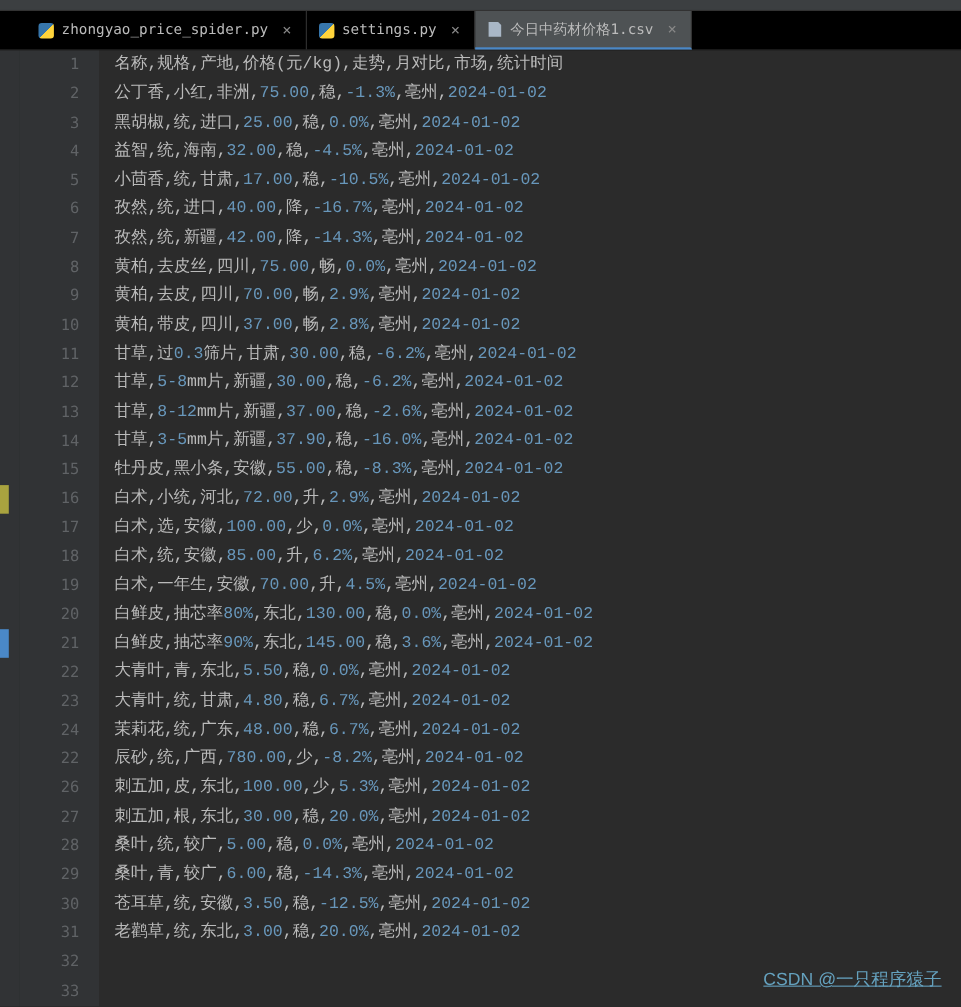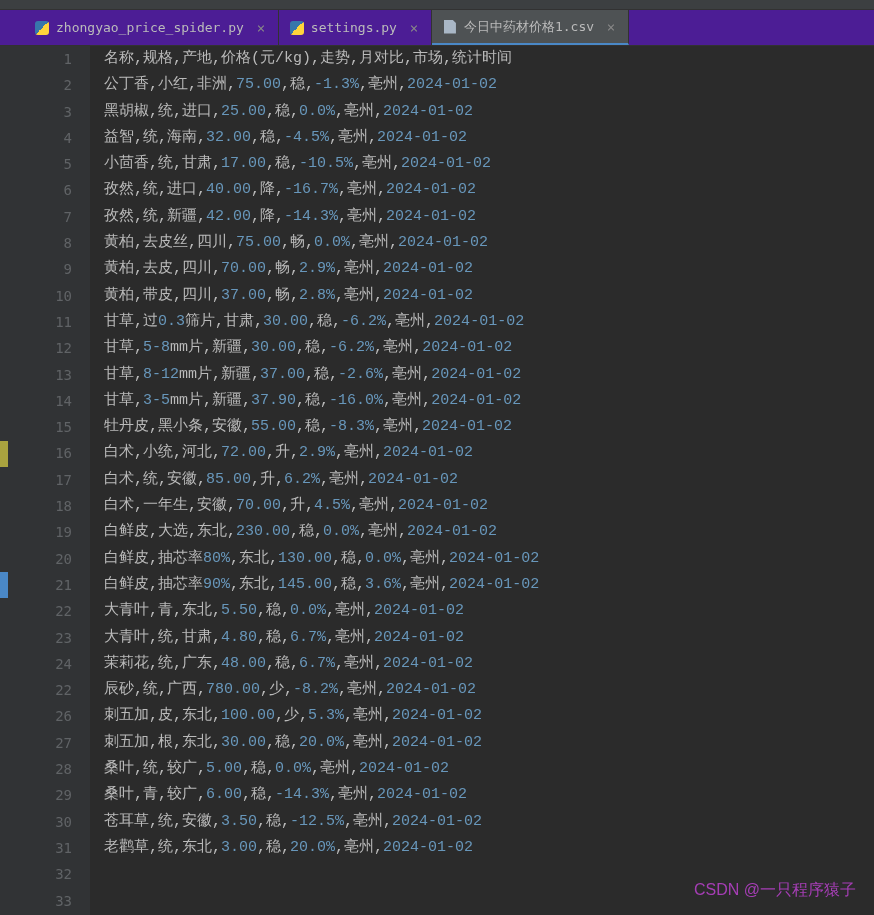--- a/index.html
+++ b/index.html
@@ -12,21 +12,21 @@
       height: 915px;
       overflow: hidden;
       position: relative;
     }
     .titlebar {
       height: 10px;
       background: #3c3f41;
       border-bottom: 1px solid #323232;
     }
     .tabs {
-      background: #4c1d95;
+      background: #000000;
       height: 36px;
       display: flex;
       align-items: center;
       padding-left: 24px;
       border-bottom: 1px solid #323232;
     }
     .tab {
       display: flex;
       align-items: center;
       padding: 0 10px;
@@ -107,24 +107,25 @@
       line-height: 26.3px;
       white-space: pre;
       color: #bababa;
       font-family: Liberation Mono, monospace;
     }
     .num { color: #6897bb; }
     .watermark {
       position: absolute;
       bottom: 14px;
       right: 18px;
-      color: #d946ef;
+      color: #7dd3fc;
       font-size: 16px;
       opacity: 0.7;
       font-family: sans-serif;
+      text-decoration: underline;
     }
     .highlight-16 {
       position: absolute;
       left: 0;
       top: calc(46px + 15 * 26.3px);
       width: 8px;
       height: 26.3px;
       background: #a9a33f;
     }
     .highlight-21 {
@@ -209,23 +210,23 @@
       <div class="line">孜然,统,新疆,<span class="num">42.00</span>,降,<span class="num">-14.3%</span>,亳州,<span class="num">2024</span><span class="num">-01</span><span class="num">-02</span></div>
       <div class="line">黄柏,去皮丝,四川,<span class="num">75.00</span>,畅,<span class="num">0.0%</span>,亳州,<span class="num">2024</span><span class="num">-01</span><span class="num">-02</span></div>
       <div class="line">黄柏,去皮,四川,<span class="num">70.00</span>,畅,<span class="num">2.9%</span>,亳州,<span class="num">2024</span><span class="num">-01</span><span class="num">-02</span></div>
       <div class="line">黄柏,带皮,四川,<span class="num">37.00</span>,畅,<span class="num">2.8%</span>,亳州,<span class="num">2024</span><span class="num">-01</span><span class="num">-02</span></div>
       <div class="line">甘草,过<span class="num">0.3</span>筛片,甘肃,<span class="num">30.00</span>,稳,<span class="num">-6.2%</span>,亳州,<span class="num">2024</span><span class="num">-01</span><span class="num">-02</span></div>
       <div class="line">甘草,<span class="num">5</span><span class="num">-8</span>mm片,新疆,<span class="num">30.00</span>,稳,<span class="num">-6.2%</span>,亳州,<span class="num">2024</span><span class="num">-01</span><span class="num">-02</span></div>
       <div class="line">甘草,<span class="num">8</span><span class="num">-12</span>mm片,新疆,<span class="num">37.00</span>,稳,<span class="num">-2.6%</span>,亳州,<span class="num">2024</span><span class="num">-01</span><span class="num">-02</span></div>
       <div class="line">甘草,<span class="num">3</span><span class="num">-5</span>mm片,新疆,<span class="num">37.90</span>,稳,<span class="num">-16.0%</span>,亳州,<span class="num">2024</span><span class="num">-01</span><span class="num">-02</span></div>
       <div class="line">牡丹皮,黑小条,安徽,<span class="num">55.00</span>,稳,<span class="num">-8.3%</span>,亳州,<span class="num">2024</span><span class="num">-01</span><span class="num">-02</span></div>
       <div class="line">白术,小统,河北,<span class="num">72.00</span>,升,<span class="num">2.9%</span>,亳州,<span class="num">2024</span><span class="num">-01</span><span class="num">-02</span></div>
+      <div class="line">白术,选,安徽,<span class="num">100.00</span>,少,<span class="num">0.0%</span>,亳州,<span class="num">2024</span><span class="num">-01</span><span class="num">-02</span></div>
       <div class="line">白术,统,安徽,<span class="num">85.00</span>,升,<span class="num">6.2%</span>,亳州,<span class="num">2024</span><span class="num">-01</span><span class="num">-02</span></div>
       <div class="line">白术,一年生,安徽,<span class="num">70.00</span>,升,<span class="num">4.5%</span>,亳州,<span class="num">2024</span><span class="num">-01</span><span class="num">-02</span></div>
-      <div class="line">白鲜皮,大选,东北,<span class="num">230.00</span>,稳,<span class="num">0.0%</span>,亳州,<span class="num">2024</span><span class="num">-01</span><span class="num">-02</span></div>
       <div class="line">白鲜皮,抽芯率<span class="num">80%</span>,东北,<span class="num">130.00</span>,稳,<span class="num">0.0%</span>,亳州,<span class="num">2024</span><span class="num">-01</span><span class="num">-02</span></div>
       <div class="line">白鲜皮,抽芯率<span class="num">90%</span>,东北,<span class="num">145.00</span>,稳,<span class="num">3.6%</span>,亳州,<span class="num">2024</span><span class="num">-01</span><span class="num">-02</span></div>
       <div class="line">大青叶,青,东北,<span class="num">5.50</span>,稳,<span class="num">0.0%</span>,亳州,<span class="num">2024</span><span class="num">-01</span><span class="num">-02</span></div>
       <div class="line">大青叶,统,甘肃,<span class="num">4.80</span>,稳,<span class="num">6.7%</span>,亳州,<span class="num">2024</span><span class="num">-01</span><span class="num">-02</span></div>
       <div class="line">茉莉花,统,广东,<span class="num">48.00</span>,稳,<span class="num">6.7%</span>,亳州,<span class="num">2024</span><span class="num">-01</span><span class="num">-02</span></div>
       <div class="line">辰砂,统,广西,<span class="num">780.00</span>,少,<span class="num">-8.2%</span>,亳州,<span class="num">2024</span><span class="num">-01</span><span class="num">-02</span></div>
       <div class="line">刺五加,皮,东北,<span class="num">100.00</span>,少,<span class="num">5.3%</span>,亳州,<span class="num">2024</span><span class="num">-01</span><span class="num">-02</span></div>
       <div class="line">刺五加,根,东北,<span class="num">30.00</span>,稳,<span class="num">20.0%</span>,亳州,<span class="num">2024</span><span class="num">-01</span><span class="num">-02</span></div>
       <div class="line">桑叶,统,较广,<span class="num">5.00</span>,稳,<span class="num">0.0%</span>,亳州,<span class="num">2024</span><span class="num">-01</span><span class="num">-02</span></div>
       <div class="line">桑叶,青,较广,<span class="num">6.00</span>,稳,<span class="num">-14.3%</span>,亳州,<span class="num">2024</span><span class="num">-01</span><span class="num">-02</span></div>

